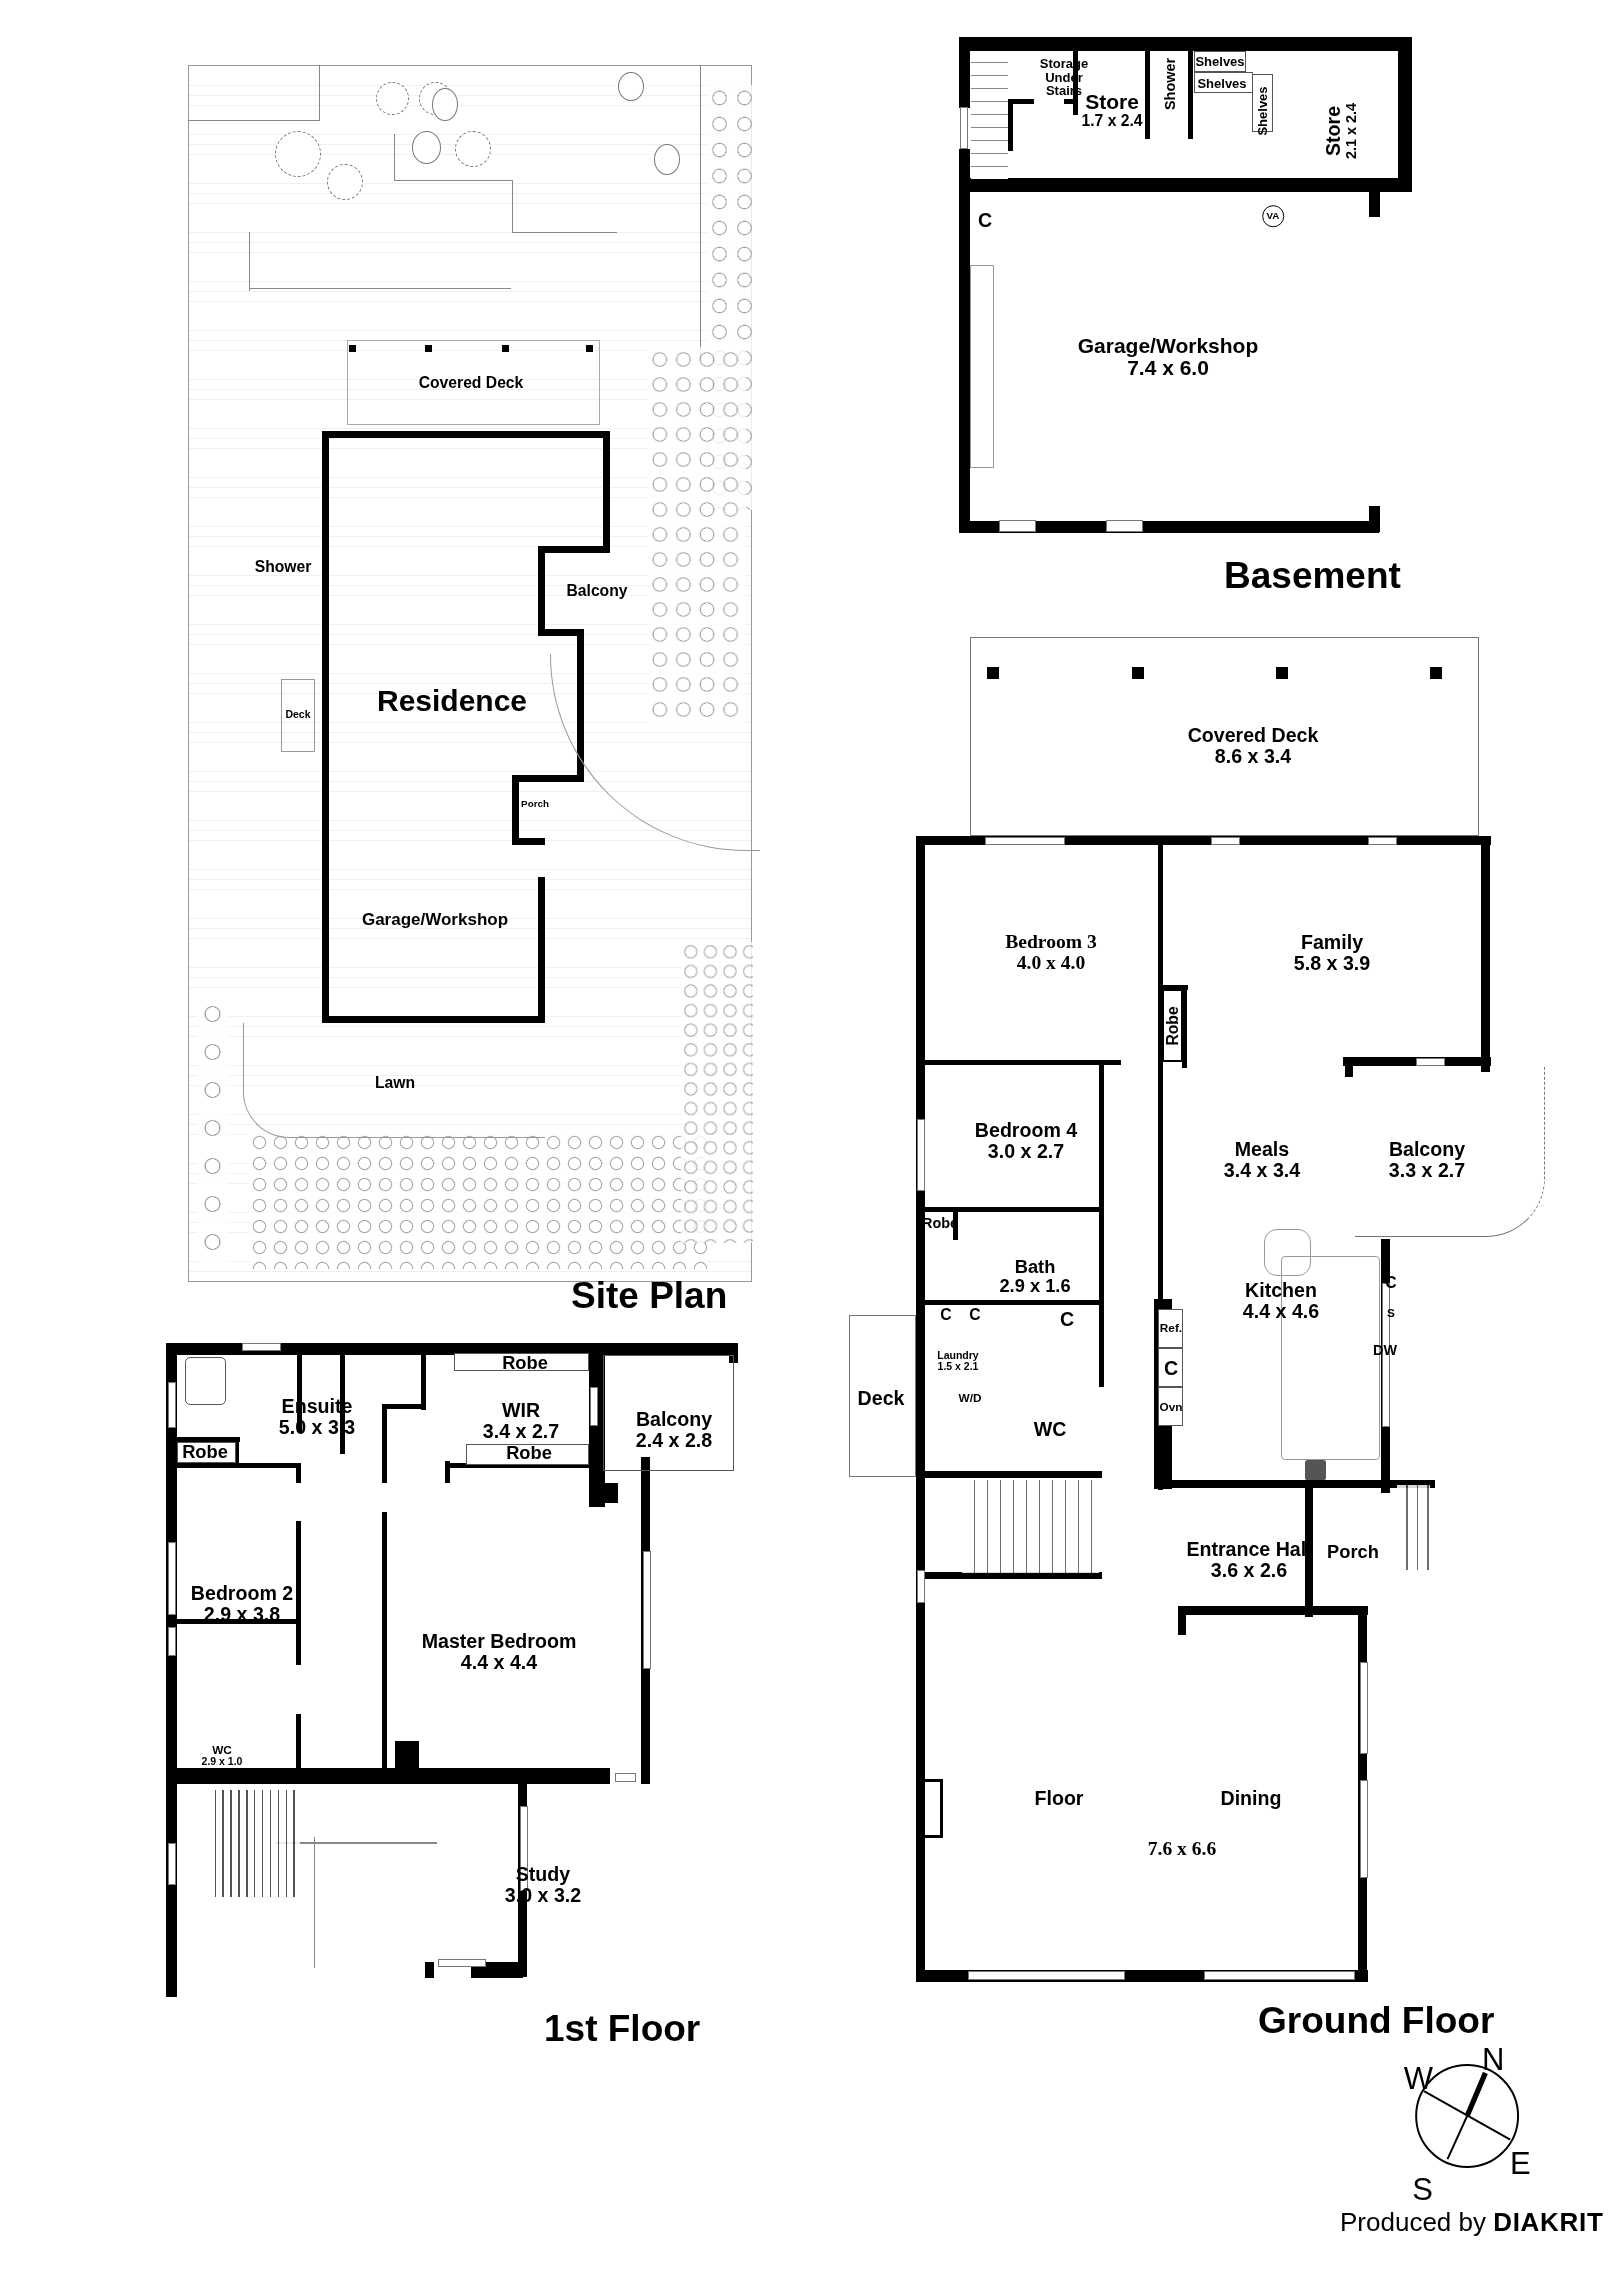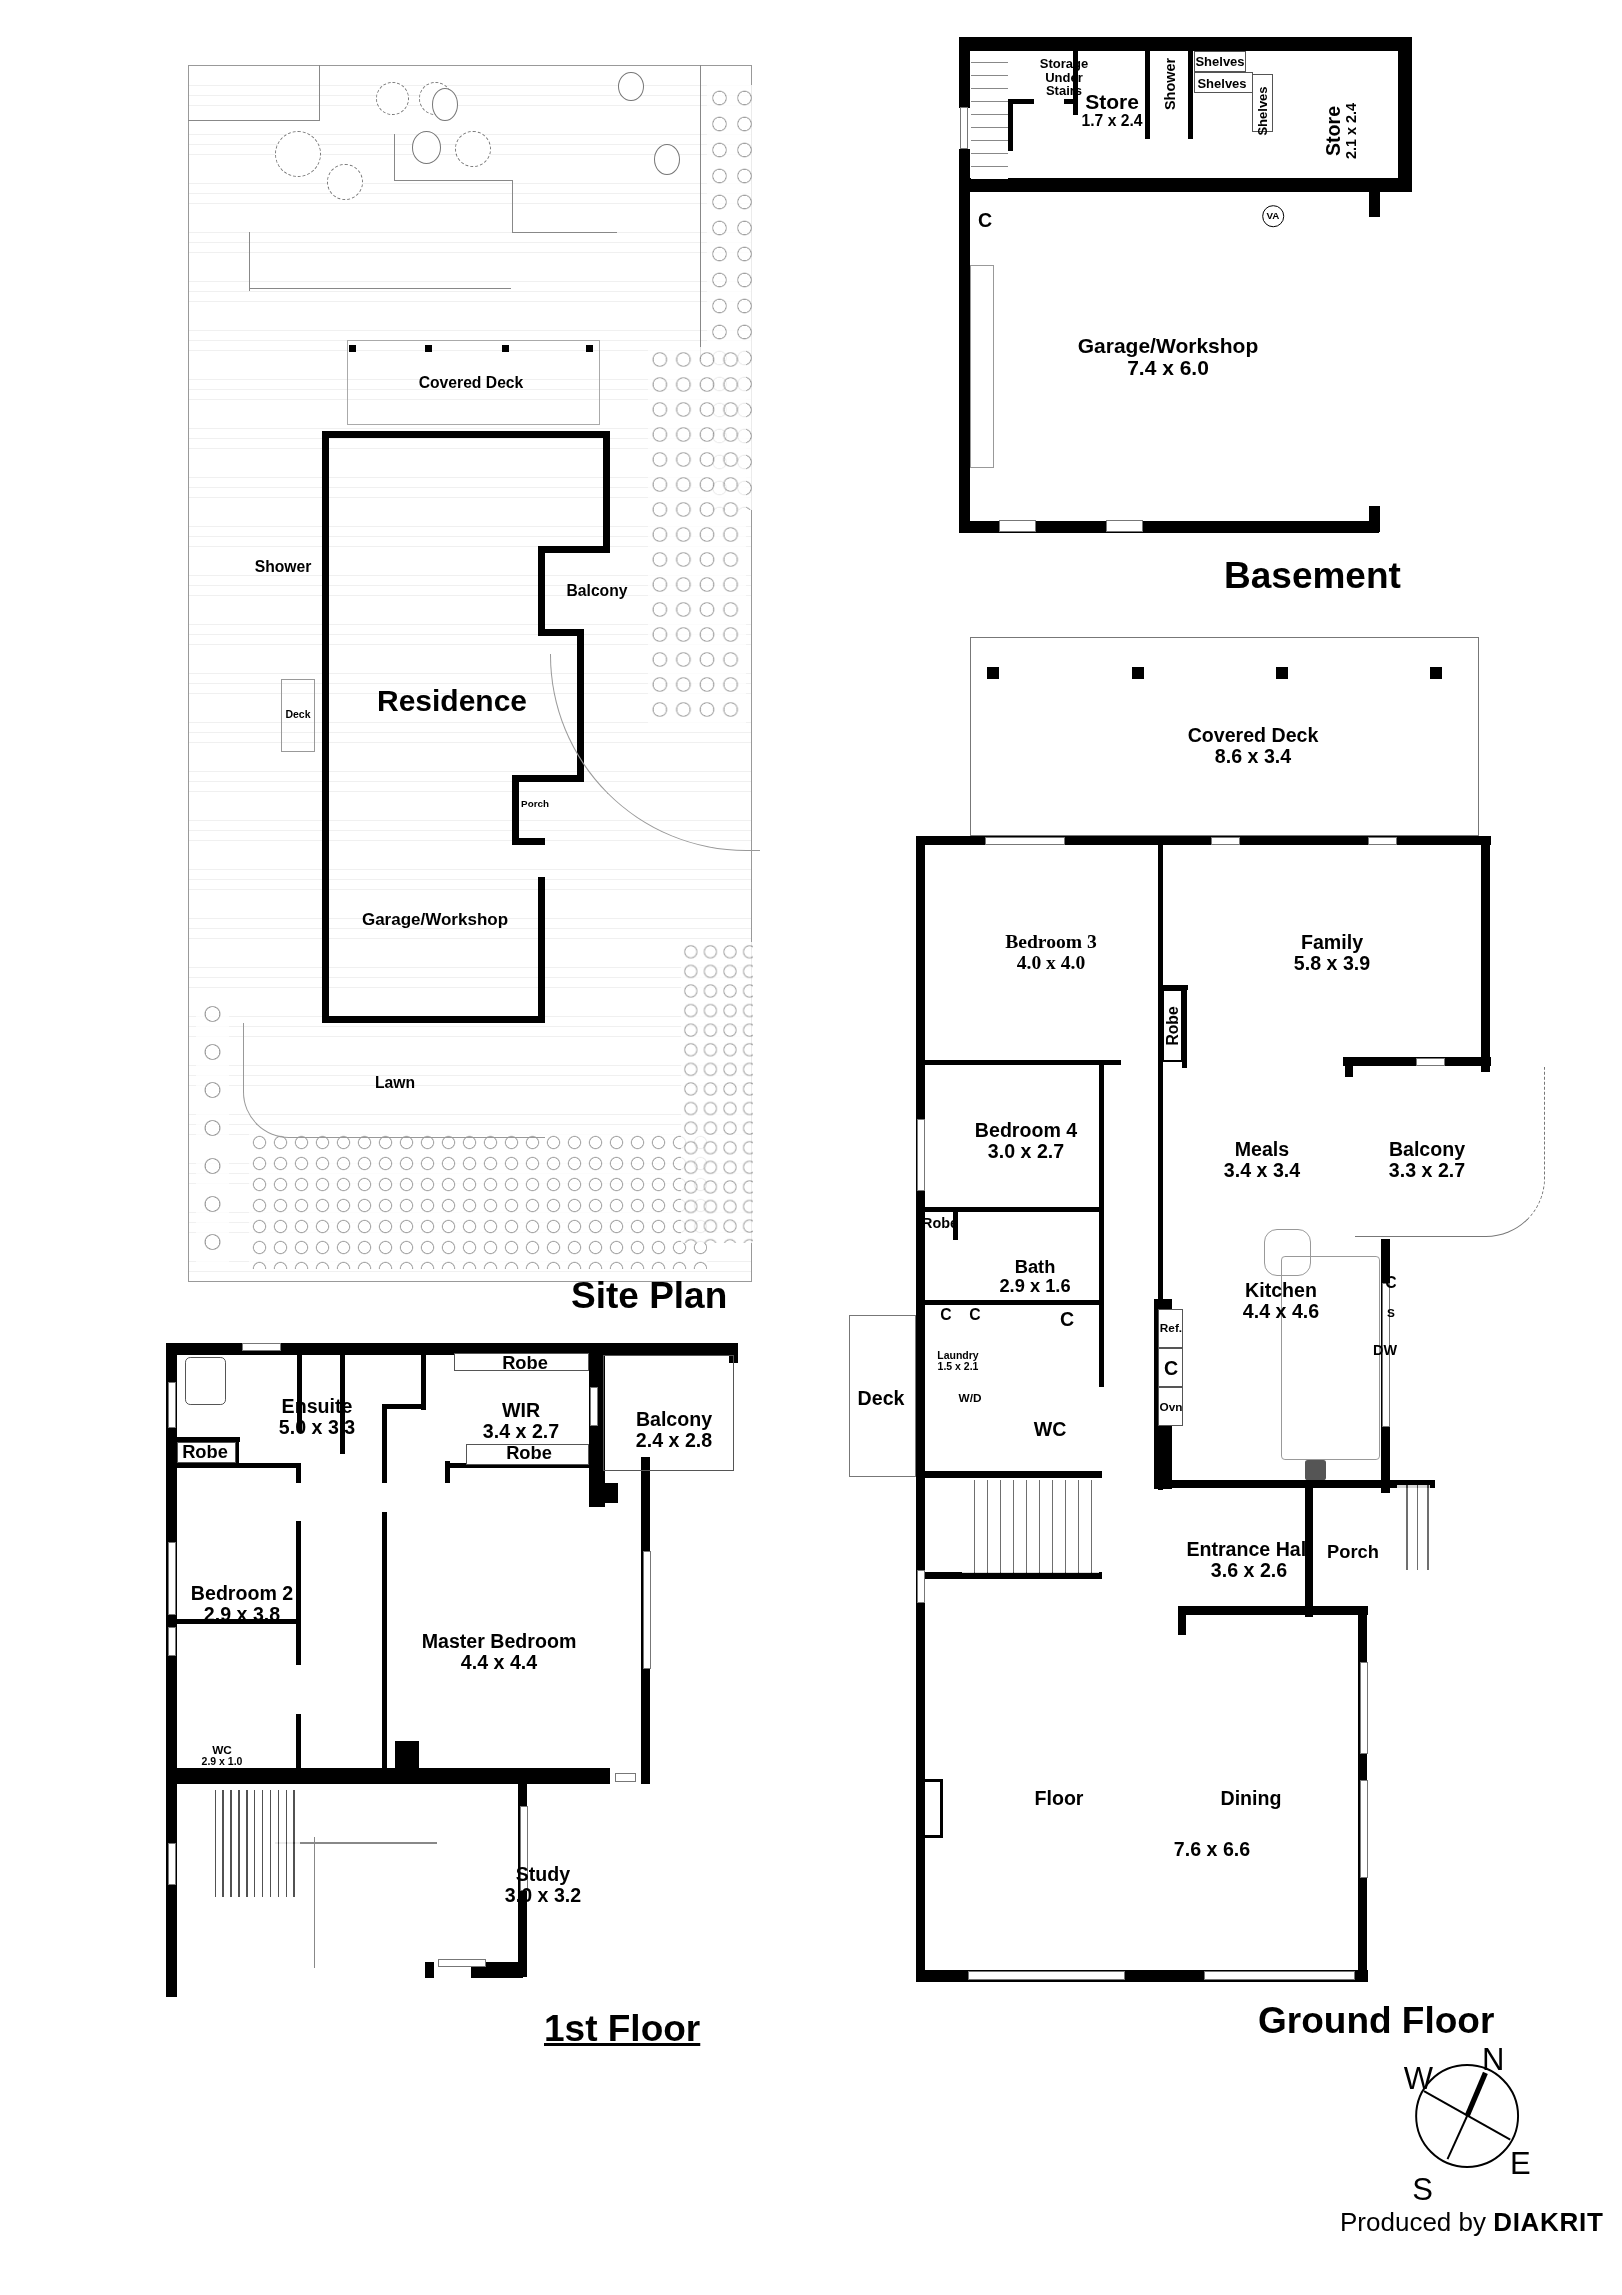--- a/index.html
+++ b/index.html
@@ -258,21 +258,21 @@
   <div class="lbl sm" style="left:1391px;top:1283px;">C</div>
   <div class="lbl xs" style="left:1391px;top:1313px;">S</div>
   <div class="lbl xs" style="left:1385px;top:1351px;font-size:14.4px;">DW</div>
   <div class="lbl" style="left:1249px;top:1560px;">
     <span class="n med">Entrance Hall</span>
     <span class="d med">3.6 x 2.6</span>
   </div>
   <div class="lbl sm" style="left:1353px;top:1552px;font-size:18.3px;">Porch</div>
   <div class="lbl med" style="left:1059px;top:1798px;">Floor</div>
   <div class="lbl med" style="left:1251px;top:1798px;">Dining</div>
-  <div class="lbl med" style="left:1212px;top:1849px;">7.6 x 6.6</div>
+  <div class="lbl med" style="left:1182px;top:1849px;font-family:Liberation Serif, serif;">7.6 x 6.6</div>
 
   <div class="title" style="left:1258px;top:2000px;">Ground Floor</div>
 </div>
 
 <div class="abs" style="left:0;top:0;width:785px;height:2094px;">
 
   <div class="wall" style="left:166px;top:1343px;width:572px;height:11.8px;"></div>
   <div class="wall" style="left:166px;top:1343px;width:10.5px;height:654px;"></div>
   <div class="wall" style="left:729px;top:1343px;width:9.2px;height:19.6px;"></div>
   <div class="wall" style="left:166px;top:1768px;width:288px;height:15.7px;"></div>
@@ -351,21 +351,21 @@
   </div>
   <div class="lbl" style="left:222px;top:1756px;">
     <span class="n" style="font-size:11.8px;">WC</span>
     <span class="d" style="font-size:10.5px;">2.9 x 1.0</span>
   </div>
   <div class="lbl" style="left:543px;top:1885px;">
     <span class="n med">Study</span>
     <span class="d med">3.0 x 3.2</span>
   </div>
 
-  <div class="title" style="left:544px;top:2008px;text-decoration:underline;">1st Floor</div>
+  <div class="title" style="left:544px;top:2008px;">1st Floor</div>
 </div>
 
 <div class="compass" style="left:1407px;top:2048px;width:196px;height:170px;">
   <svg width="196" height="170" viewBox="0 0 300 260" style="position:absolute;left:0;top:0;">
     <circle cx="92" cy="104" r="78" fill="none" stroke="#000" stroke-width="3"></circle>
     <line x1="92" y1="104" x2="120" y2="38" stroke="#000" stroke-width="8"></line>
     <line x1="92" y1="104" x2="62" y2="170" stroke="#000" stroke-width="3"></line>
     <line x1="26" y1="66" x2="158" y2="140" stroke="#000" stroke-width="3"></line>
   </svg>
   <div class="abs" style="left:75px;top:-6.5px;font-size:31px;">N</div>

